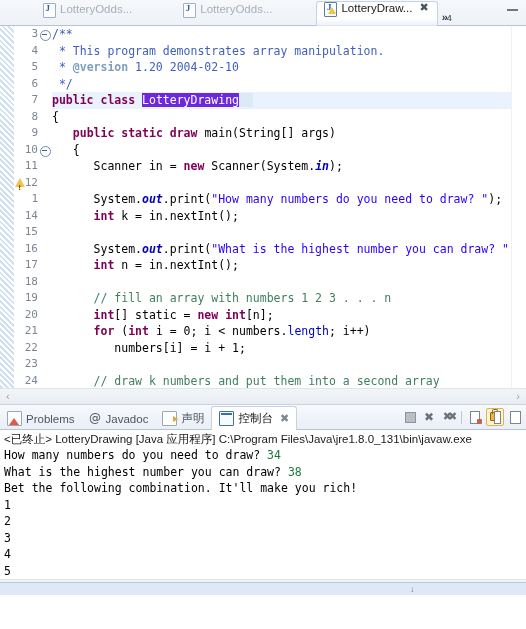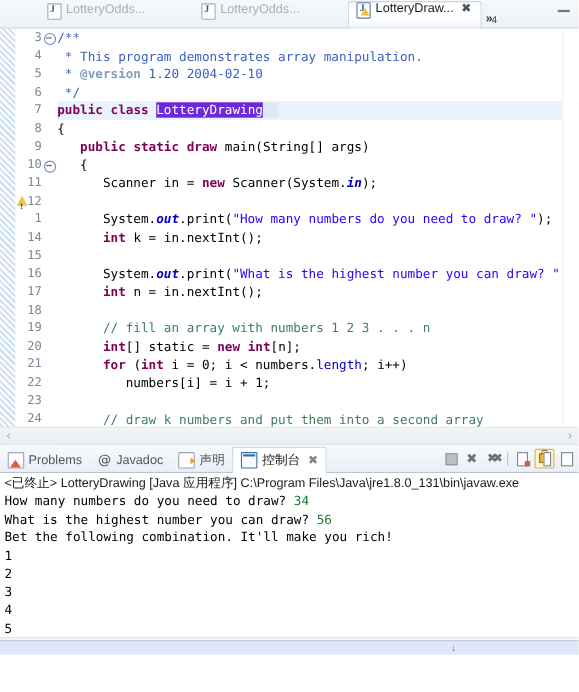--- a/index.html
+++ b/index.html
@@ -374,21 +374,21 @@
           </div>
         <div class="tbtn">
             <span class="ic-pin"></span>
           </div>
       </div>
     </div>
 
     <div class="conhead">&lt;已终止&gt; LotteryDrawing [Java 应用程序] C:\Program Files\Java\jre1.8.0_131\bin\javaw.exe</div>
     <div id="console-host" class="conbody">
         <div class="conline"><span>How many numbers do you need to draw? </span><span class="inval">34</span></div>
-        <div class="conline"><span>What is the highest number you can draw? </span><span class="inval">56</span></div>
+        <div class="conline"><span>What is the highest number you can draw? </span><span class="inval">38</span></div>
         <div class="conline"><span>Bet the following combination. It'll make you rich!</span></div>
         <div class="conline"><span>1</span></div>
         <div class="conline"><span>2</span></div>
         <div class="conline"><span>3</span></div>
         <div class="conline"><span>4</span></div>
         <div class="conline"><span>5</span></div>
       </div>
 
     <div class="conscroll">
       <span class="ar">‹</span>

